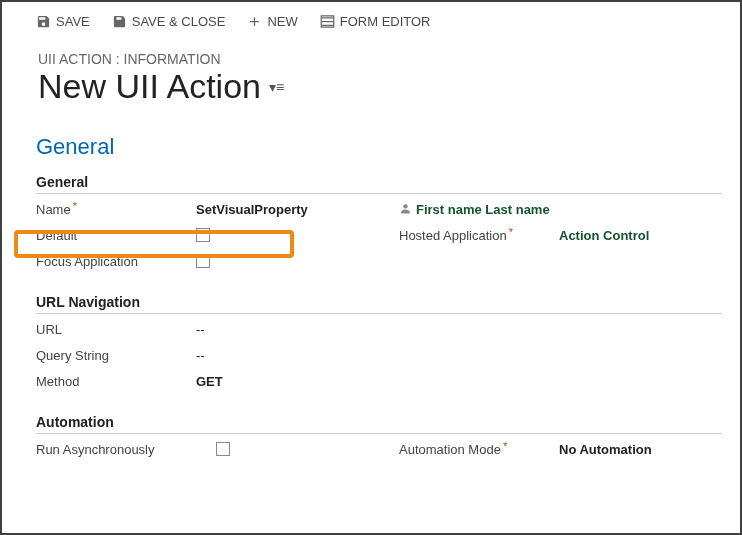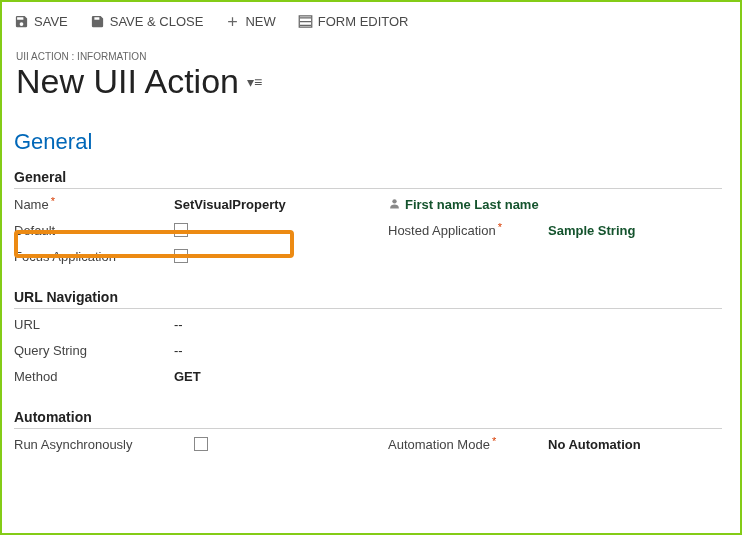--- a/index.html
+++ b/index.html
@@ -5,41 +5,41 @@
   * { box-sizing: border-box; }
   body {
     margin: 0;
     font-family: "Segoe UI", Arial, sans-serif;
     background: #fff;
     color: #333;
   }
   .window {
     width: 742px;
     height: 535px;
-    border: 2px solid #84cc16;
-    padding: 12px 18px 18px 12px;
+    border: 2px solid #404040;
+    padding: 12px 18px 18px 34px;
     overflow: hidden;
   }
   .toolbar {
     display: flex;
     gap: 22px;
     align-items: center;
     font-size: 13px;
     color: #4a4a4a;
     margin-bottom: 22px;
   }
   .toolbar-btn {
     display: flex;
     align-items: center;
     gap: 5px;
     cursor: pointer;
   }
   .toolbar-btn svg { width: 15px; height: 15px; fill: #666; }
   .breadcrumb {
-    font-size: 10px;
+    font-size: 14px;
     color: #666;
     margin-left: 2px;
   }
   .page-title {
     font-size: 34px;
     font-weight: 300;
     color: #222;
     margin: 0 0 28px 2px;
     display: flex;
     align-items: center;
@@ -180,21 +180,21 @@
     <div>
       <div class="field-row">
         <span class="owner-icon"><svg viewBox="0 0 24 24">
               <circle cx="12" cy="8" r="4"></circle>
               <path d="M4 20c0-4 4-6 8-6s8 2 8 6v1H4v-1z"></path>
             </svg></span>
         <span class="field-link">First name Last name</span>
       </div>
       <div class="field-row">
         <div class="field-label required">Hosted Application</div>
-        <span class="field-link">Sample String</span>
+        <span class="field-link">Action Control</span>
       </div>
     </div>
   </div>
 
   <div class="subsection-header">URL Navigation</div>
   <div>
     <div class="field-row">
       <div class="field-label">URL</div>
       <div class="field-value field-value-normal">--</div>
     </div>

